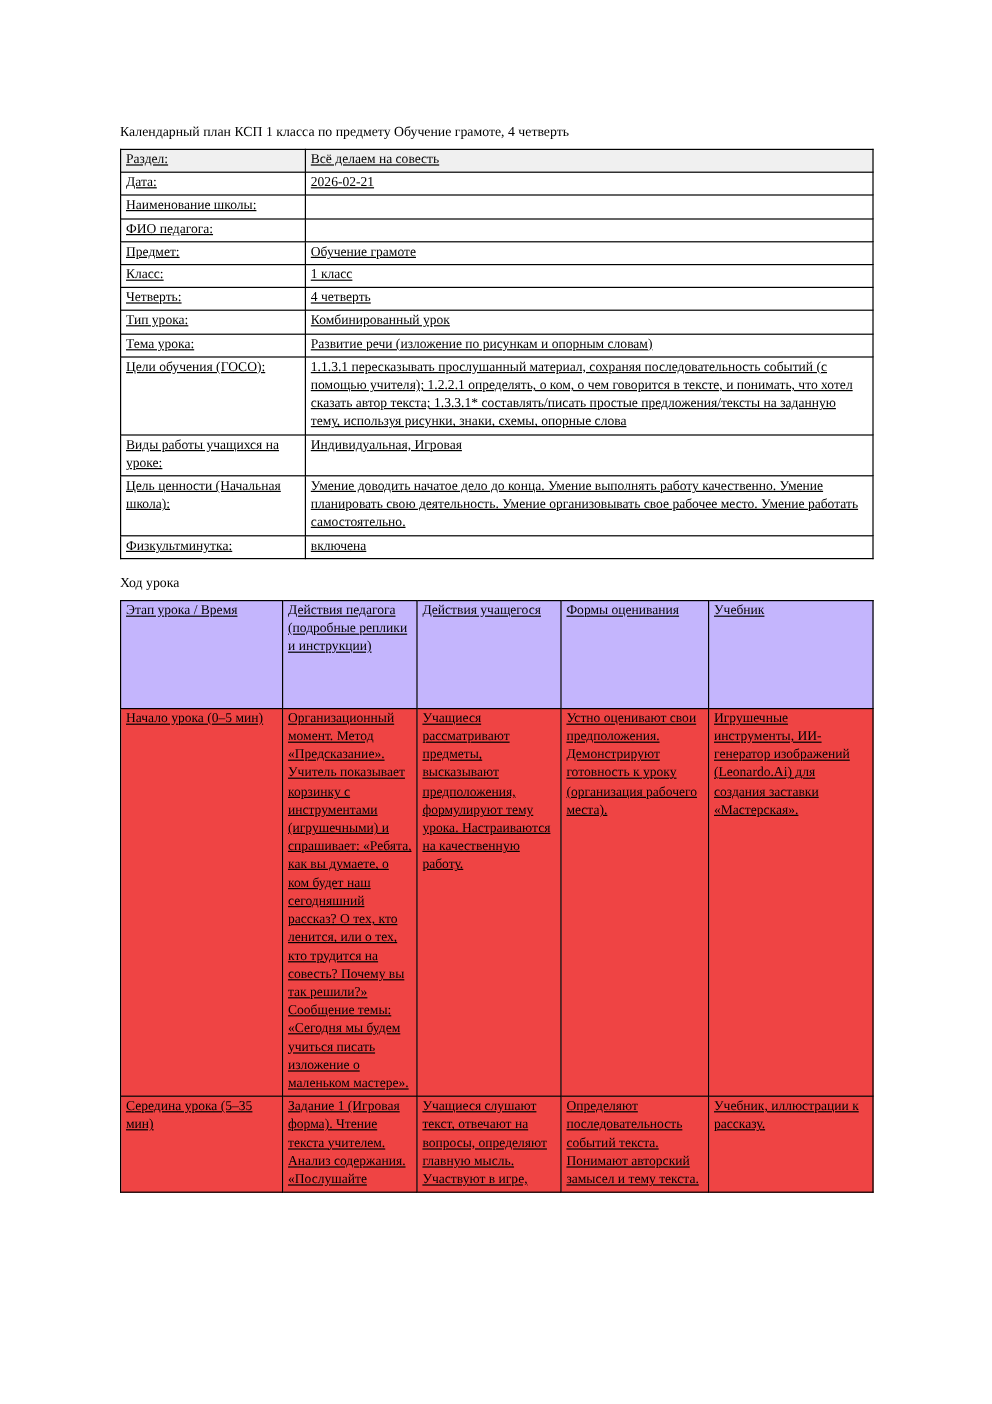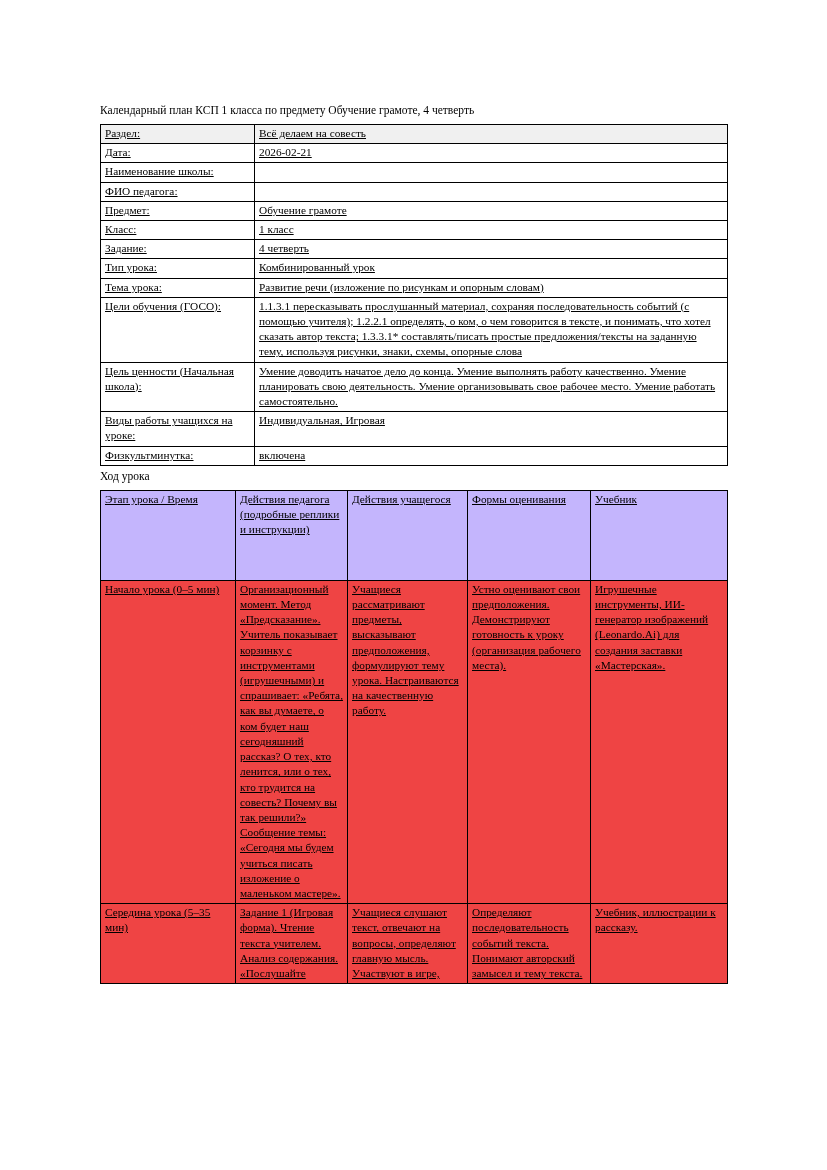--- a/index.html
+++ b/index.html
@@ -51,21 +51,21 @@
     text-decoration: underline;
   }
   
   .info-table col.c-label { width: 154px; }
   .info-table col.c-value { width: 473px; }
   .info-table tr.shaded td { background: #f0f0f0; }
 
   .section-label {
     font-size: 11.5px;
     line-height: 15px;
-    margin: 3px 0 6px 0;
+    margin: 13px 0 6px 0;
   }
 
   
   .plan-table col.c1 { width: 135px; }
   .plan-table col.c2 { width: 112px; }
   .plan-table col.c3 { width: 120px; }
   .plan-table col.c4 { width: 123px; }
   .plan-table col.c5 { width: 137px; }
   .plan-table thead td {
     background: #c4b5fd;
@@ -110,42 +110,42 @@
         </tr>
         <tr>
           <td>Предмет:</td>
           <td>Обучение грамоте</td>
         </tr>
         <tr>
           <td>Класс:</td>
           <td>1 класс</td>
         </tr>
         <tr>
-          <td>Задание:</td>
+          <td>Четверть:</td>
           <td>4 четверть</td>
         </tr>
         <tr>
           <td>Тип урока:</td>
           <td>Комбинированный урок</td>
         </tr>
         <tr>
           <td>Тема урока:</td>
           <td>Развитие речи (изложение по рисункам и опорным словам)</td>
         </tr>
         <tr>
           <td>Цели обучения (ГОСО):</td>
           <td>1.1.3.1 пересказывать прослушанный материал, сохраняя последовательность событий (с помощью учителя); 1.2.2.1 определять, о ком, о чем говорится в тексте, и понимать, что хотел сказать автор текста; 1.3.3.1* составлять/писать простые предложения/тексты на заданную тему, используя рисунки, знаки, схемы, опорные слова</td>
         </tr>
         <tr>
+          <td>Виды работы учащихся на уроке:</td>
+          <td>Индивидуальная, Игровая</td>
+        </tr>
+        <tr>
           <td>Цель ценности (Начальная школа):</td>
           <td>Умение доводить начатое дело до конца. Умение выполнять работу качественно. Умение планировать свою деятельность. Умение организовывать свое рабочее место. Умение работать самостоятельно.</td>
-        </tr>
-        <tr>
-          <td>Виды работы учащихся на уроке:</td>
-          <td>Индивидуальная, Игровая</td>
         </tr>
         <tr>
           <td>Физкультминутка:</td>
           <td>включена</td>
         </tr>
       </tbody>
   </table>
 
   <p class="section-label">Ход урока</p>
 

